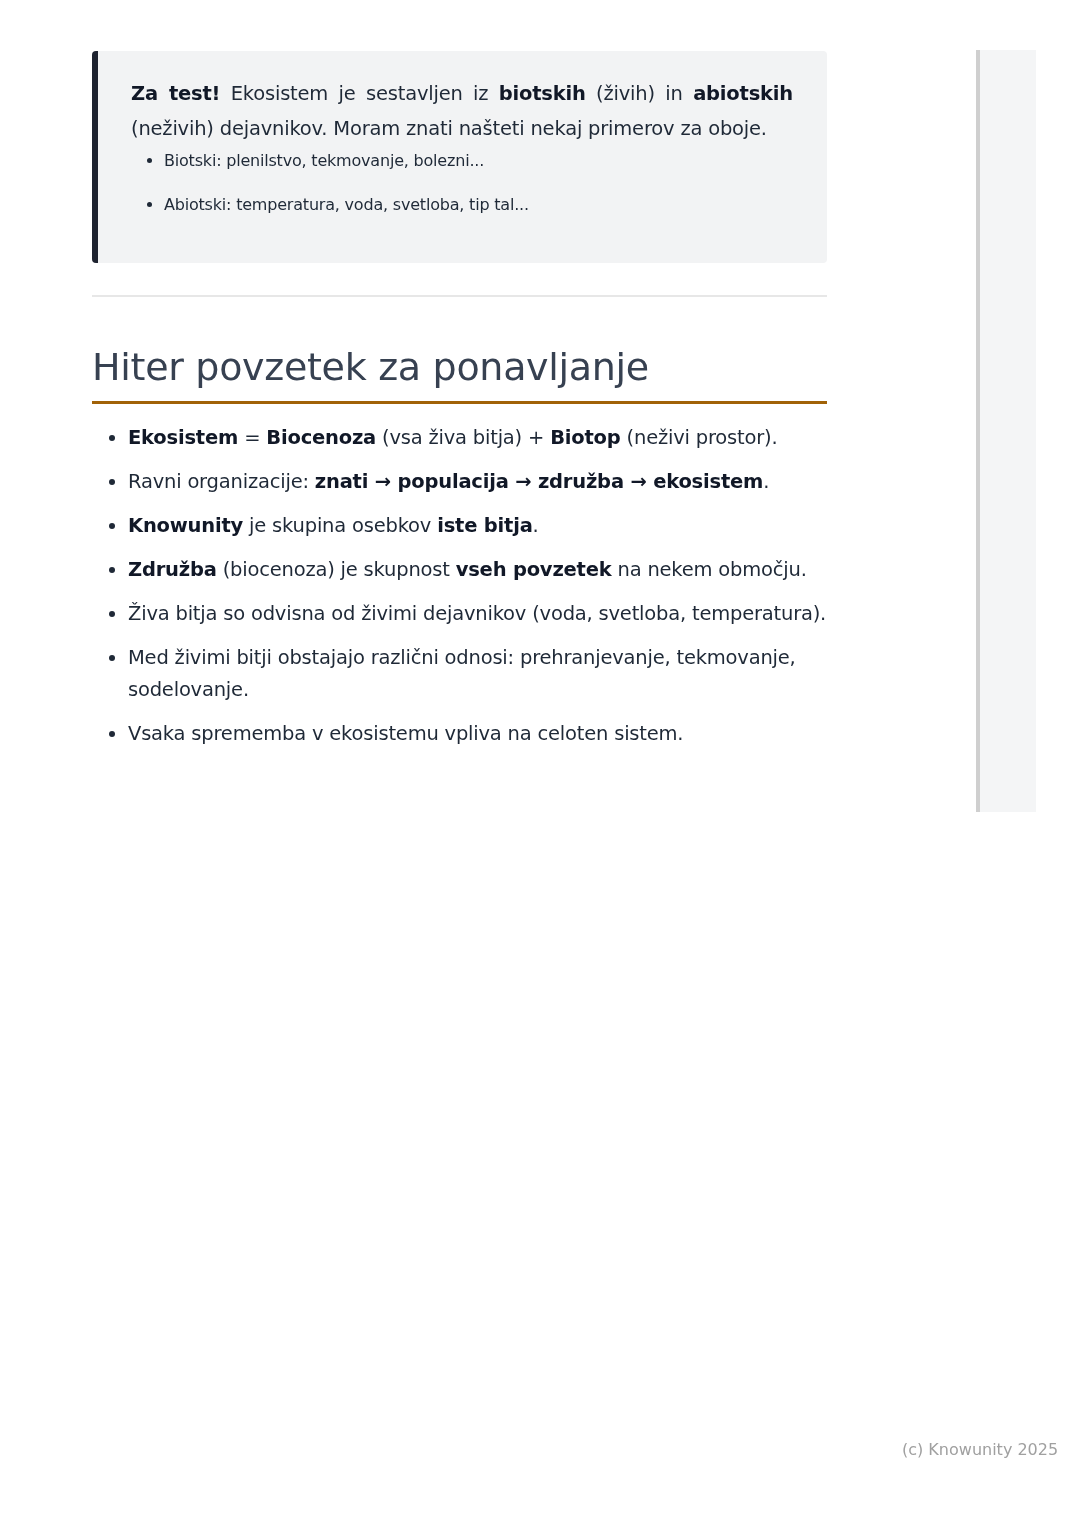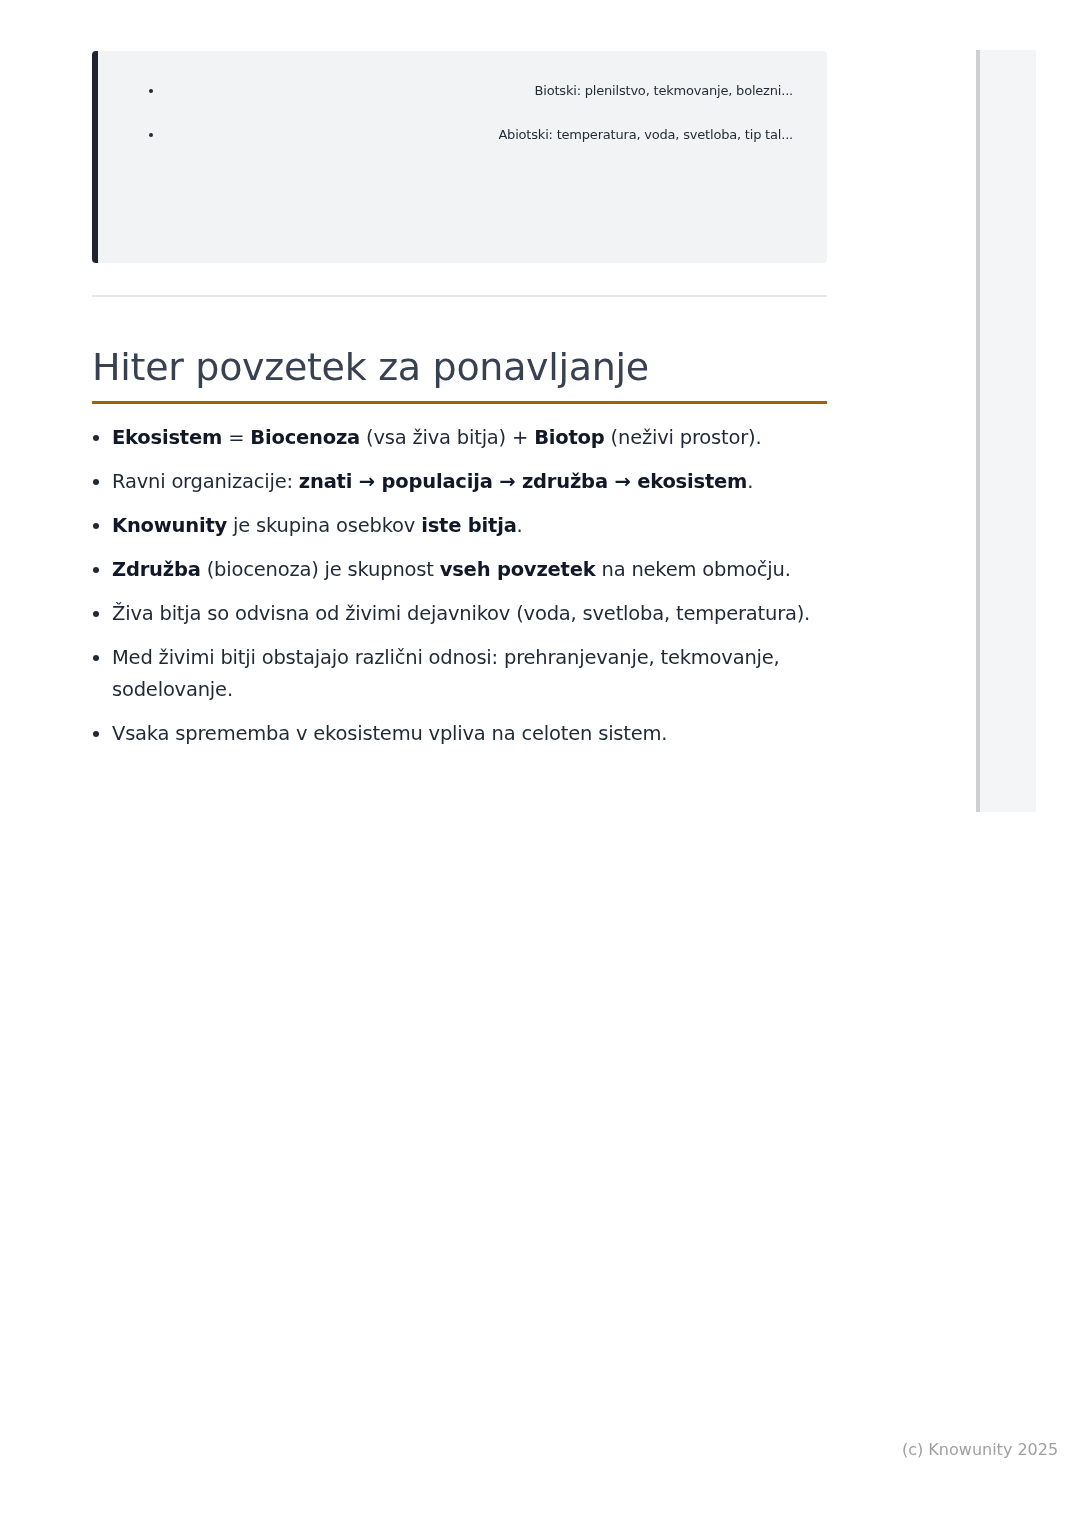--- a/index.html
+++ b/index.html
@@ -10,40 +10,41 @@
     .callout {
       position: absolute; left: 92px; top: 51px; width: 735px; height: 212px;
       background: #f2f3f4; border-left: 6px solid #1e2330; border-radius: 4px;
       box-sizing: border-box; padding: 25px 34px 0 33px;
     }
     .callout p {
       margin: 0; font-size: 19.5px; line-height: 35px; text-align: justify;
       color: #1f2937; letter-spacing: -0.2px;
     }
     .callout ul { margin: 0; padding-left: 33px; }
-    .callout li { font-size: 13px; line-height: 29px; margin-bottom: 15px; letter-spacing: -0.2px; text-align: right; }
+    .callout li { font-size: 16px; line-height: 29px; margin-bottom: 15px; letter-spacing: -0.2px; }
     b { color: #111827; }
     .rule { position: absolute; left: 92px; top: 295px; width: 735px; height: 2px; background: #e7e7e7; }
     .heading {
       position: absolute; left: 92px; top: 340px; width: 735px; margin: 0;
       font-size: 38px; font-weight: 500; color: #374151; line-height: 54px;
       padding-bottom: 7px; border-bottom: 3px solid #a16207; letter-spacing: -0.3px;
     }
-    .summary { position: absolute; left: 80px; top: 422px; width: 740px; margin: 0; padding-left: 32px; }
+    .summary { position: absolute; left: 96px; top: 422px; width: 740px; margin: 0; padding-left: 32px; }
     .summary li { font-size: 19.5px; line-height: 32px; margin-bottom: 12px; color: #1f2937; letter-spacing: -0.2px; }
     .side-panel {
       position: absolute; left: 976px; top: 50px; width: 56px; height: 762px;
       background: #f4f5f6; border-left: 4px solid #cfcfcf;
     }
     .footer { position: absolute; left: 902px; top: 1440px; font-size: 16px; color: #a0a0a0; }
   </style>
 </head>
 <body>
 
 <div class="callout">
+  <p><b>Za test!</b><span> Ekosistem je sestavljen iz </span><b>biotskih</b><span> (živih) in </span><b>abiotskih</b><span> (neživih) dejavnikov. Moram znati našteti nekaj primerov za oboje.</span></p>
   <ul>
     <li>Biotski: plenilstvo, tekmovanje, bolezni...</li>
     <li>Abiotski: temperatura, voda, svetloba, tip tal...</li>
   </ul>
 </div>
 
 <div class="rule"></div>
 
 <h2 class="heading">Hiter povzetek za ponavljanje</h2>
 

